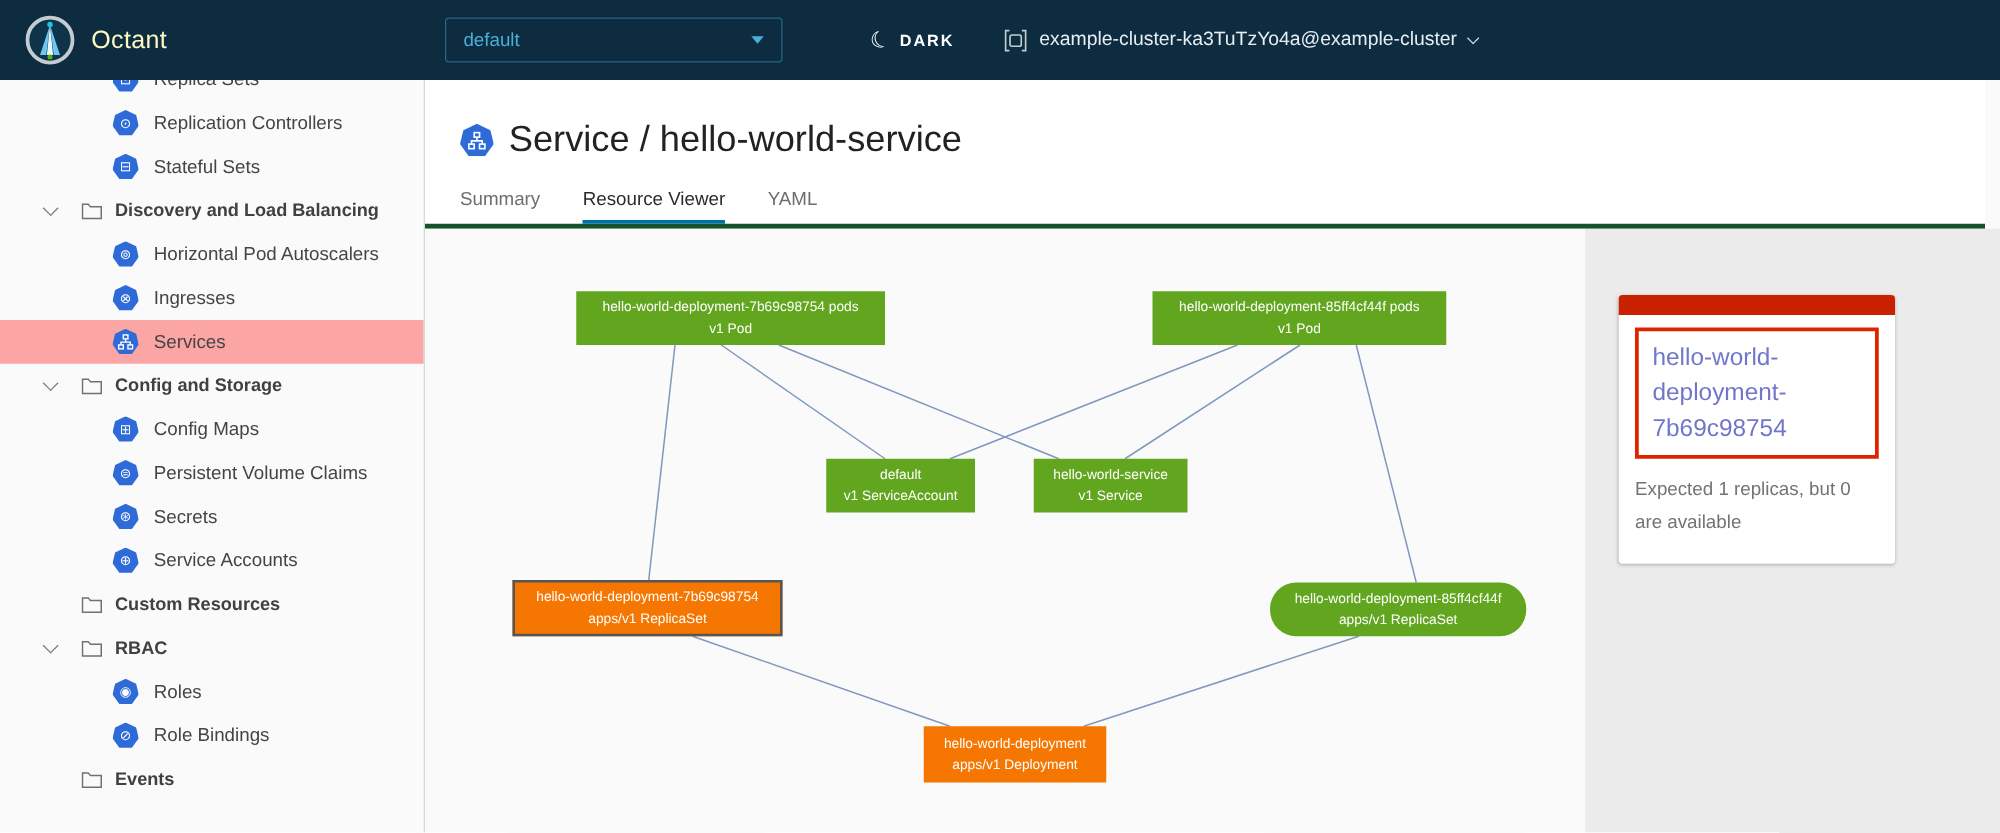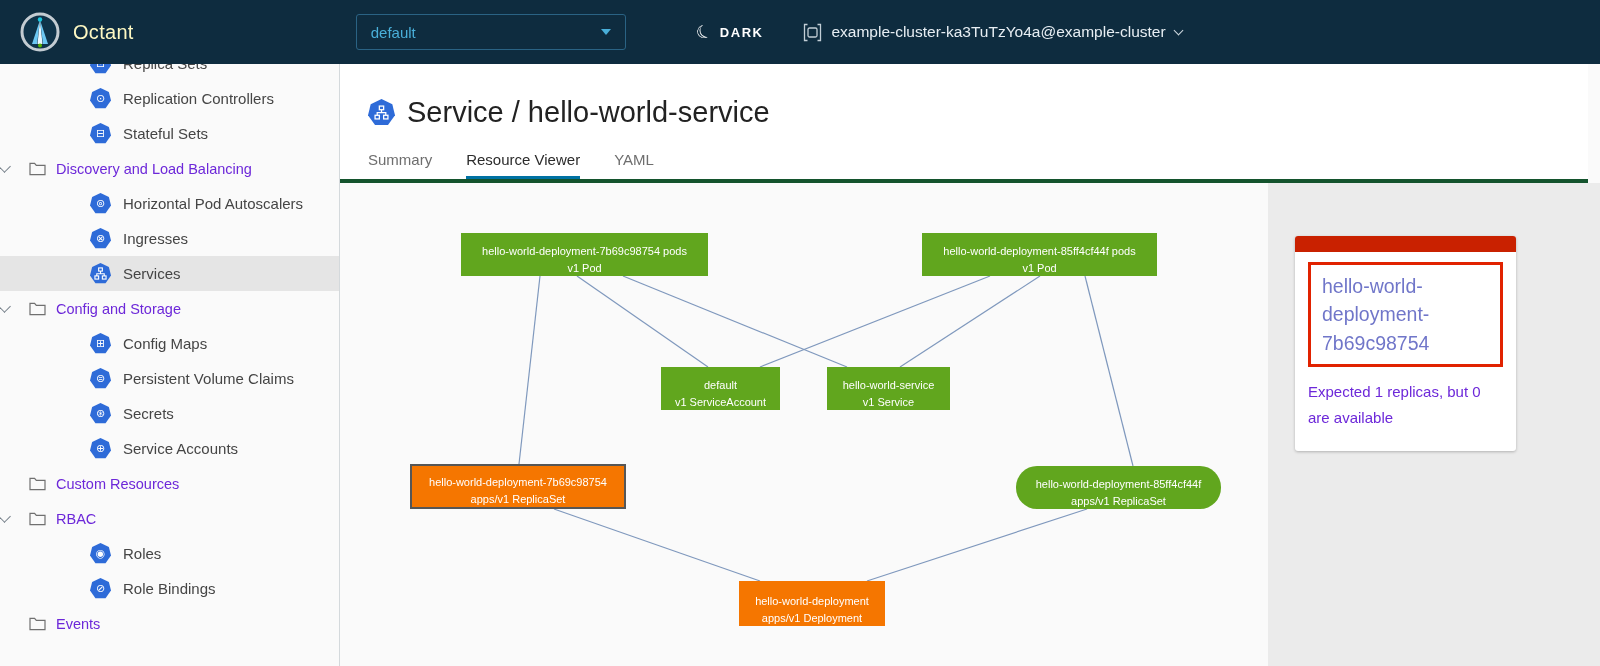--- a/index.html
+++ b/index.html
@@ -29,23 +29,23 @@
   .theme-label{font-size:13px;font-weight:700;letter-spacing:1.5px;color:#fff}
   .cluster{margin-left:40px;display:flex;align-items:center;gap:9px;font-size:15.5px;
            color:#e7eef3;cursor:pointer;flex:none}
   .cluster .chevron{width:6px;height:6px;border-color:#cfd9df;border-width:1.5px;margin-top:-3px}
 
   
   .sidebar{position:absolute;top:64px;left:0;width:340px;bottom:0;background:#fafafa;
            border-right:1px solid #d4d9dc;box-sizing:border-box;overflow:hidden}
   .nav-row{height:35px;display:flex;align-items:center;cursor:pointer}
   .nav-row.cut{margin-top:-18px}
-  .nav-row.group{font-weight:400;color:#6d28d9;font-size:14.5px}
+  .nav-row.group{padding-left:36px;font-weight:700;color:#404040;font-size:14.5px}
   .nav-row.child{padding-left:90px;color:#454545;font-size:15px}
-  .nav-row.selected{background:#e5e5e5}
+  .nav-row.selected{background:#fca5a5}
   .chev{width:8px;height:8px;border-right:1.6px solid #747e88;border-bottom:1.6px solid #747e88;
         transform:rotate(45deg);margin:-4px 20px 0 0;flex:none}
   .chev.hidden{visibility:hidden}
   .folder{margin-right:10px;flex:none;display:flex}
   .hept{width:21px;height:21px;flex:none;margin-right:12px;background:#2e6bd8;
         clip-path:polygon(50% 0%,90% 19%,100% 60%,74% 96%,26% 96%,0% 60%,10% 19%);
         display:flex;align-items:center;justify-content:center}
   .hept i{font-style:normal;color:#fff;font-size:11px;line-height:1;font-family:"DejaVu Sans",sans-serif}
 
   
@@ -55,36 +55,36 @@
   .title-row{display:flex;align-items:center;gap:12px}
   .title-row .hept{width:27px;height:27px;margin-right:0}
   .page-title{font-size:29px;color:#222;font-weight:400}
   .tabs{position:absolute;left:28px;bottom:0;display:flex;gap:34px}
   .tab{font-size:15px;color:#6e6e6e;padding-bottom:8px;border-bottom:3px solid transparent;cursor:pointer}
   .tab.active{color:#2b2b2b;border-bottom-color:#0072a3}
 
   
   .graph{position:absolute;left:0;top:119px;width:928px;bottom:0;background:#fafafa}
   .edges{position:absolute;left:0;top:0}
-  .node{position:absolute;display:flex;flex-direction:column;align-items:center;justify-content:flex-end;
+  .node{position:absolute;display:flex;flex-direction:column;align-items:center;justify-content:center;
         color:#fff;text-align:center;box-sizing:border-box;cursor:pointer}
   .node span{font-size:11px;line-height:1.5;white-space:nowrap}
   .node.green{background:#61a61e}
   .node.orange{background:#f57600}
   .node.sel{border:2px solid #565656}
 
   
   .panel{position:absolute;right:0;top:119px;width:332px;bottom:0;background:#ebebeb}
   .card{position:absolute;left:27px;top:53px;width:221px;background:#fff;border-radius:3px;
         box-shadow:0 1px 3px rgba(0,0,0,.25)}
   .card-bar{height:16px;background:#c92100;border-radius:3px 3px 0 0}
   .card-body{padding:10px 13px 20px}
   .alert-box{border:3px solid #e12200;padding:7px 11px;cursor:pointer}
   .alert-link{color:#7076c9;font-size:19.5px;line-height:1.45;word-break:break-word}
-  .card-msg{margin-top:12px;font-size:15px;line-height:1.75;color:#6d28d9}
+  .card-msg{margin-top:12px;font-size:15px;line-height:1.75;color:#737373}
 </style>
 </head>
 <body>
 
 <div class="header">
   <span class="logo">
     <svg width="40" height="40" viewBox="0 0 40 40">
       <circle cx="20" cy="20" r="18" fill="#0f3349" stroke="#c3ccd2" stroke-width="3"></circle>
       <path d="M20 8 L12 32 L17 32 Z" fill="#6cc7f2"></path>
       <path d="M20 8 L17.5 32 L22.5 32 Z" fill="#e9f7ff"></path>

